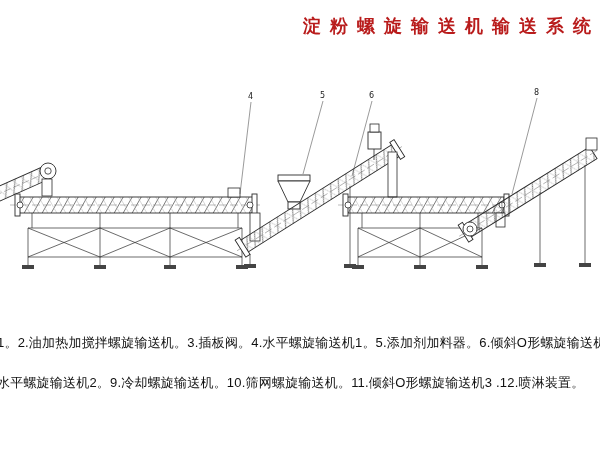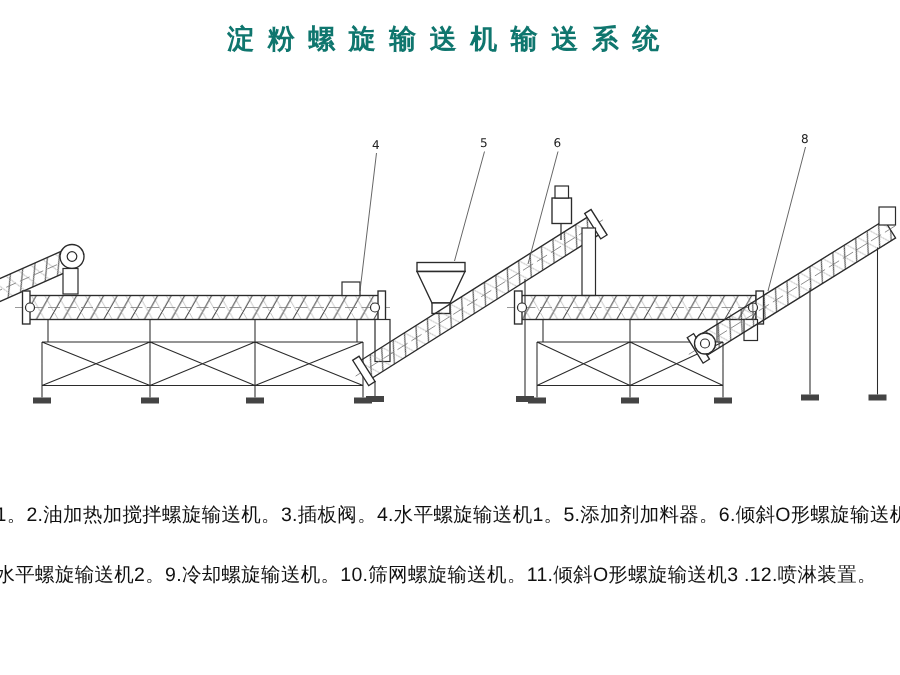--- a/index.html
+++ b/index.html
@@ -2,22 +2,22 @@
 <html><head>
 <meta charset="utf-8">
 <style>
   html,body{margin:0;padding:0;background:#e8e8e8;}
   .page{
     position:relative;width:600px;height:450px;background:#ffffff;
     font-family:"Liberation Sans","DejaVu Sans",sans-serif;overflow:hidden;
     margin:0 auto;
   }
   .title{
-    position:absolute;top:14px;left:0;width:100%;text-align:center;
-    font-size:18px;font-weight:bold;letter-spacing:9px;color:#0f766e;
+    position:absolute;top:14px;left:0;width:100%;text-align:right;
+    font-size:18px;font-weight:bold;letter-spacing:9px;color:#b91c1c;
     white-space:nowrap;
   }
   .drawing{position:absolute;top:0;left:0;}
   .caption{
     position:absolute;left:-3px;font-size:13px;color:#111;
     white-space:nowrap;letter-spacing:0.2px;
   }
   .caption-1{top:334px;}
   .caption-2{top:374px;}
   .callout-text{font-size:8px;fill:#222;font-family:"DejaVu Sans",sans-serif;}

